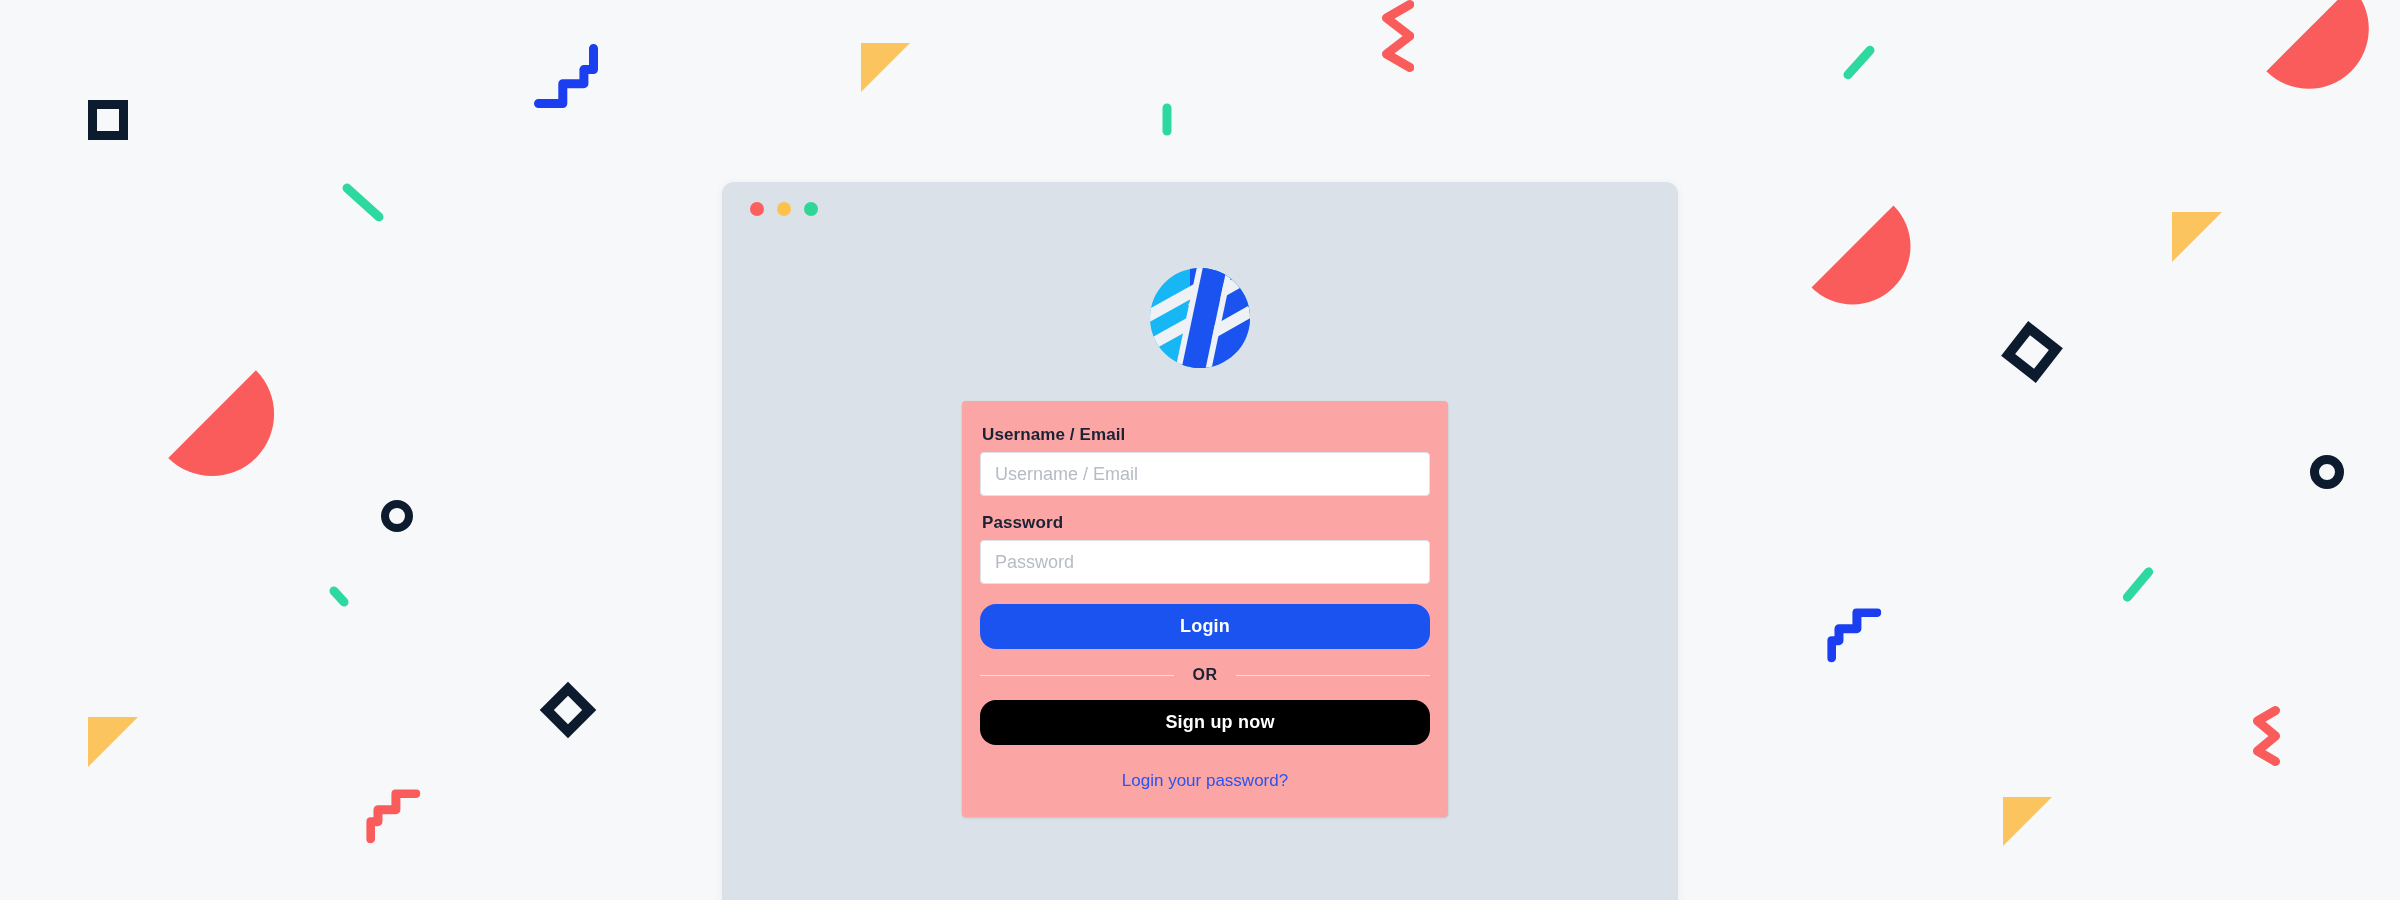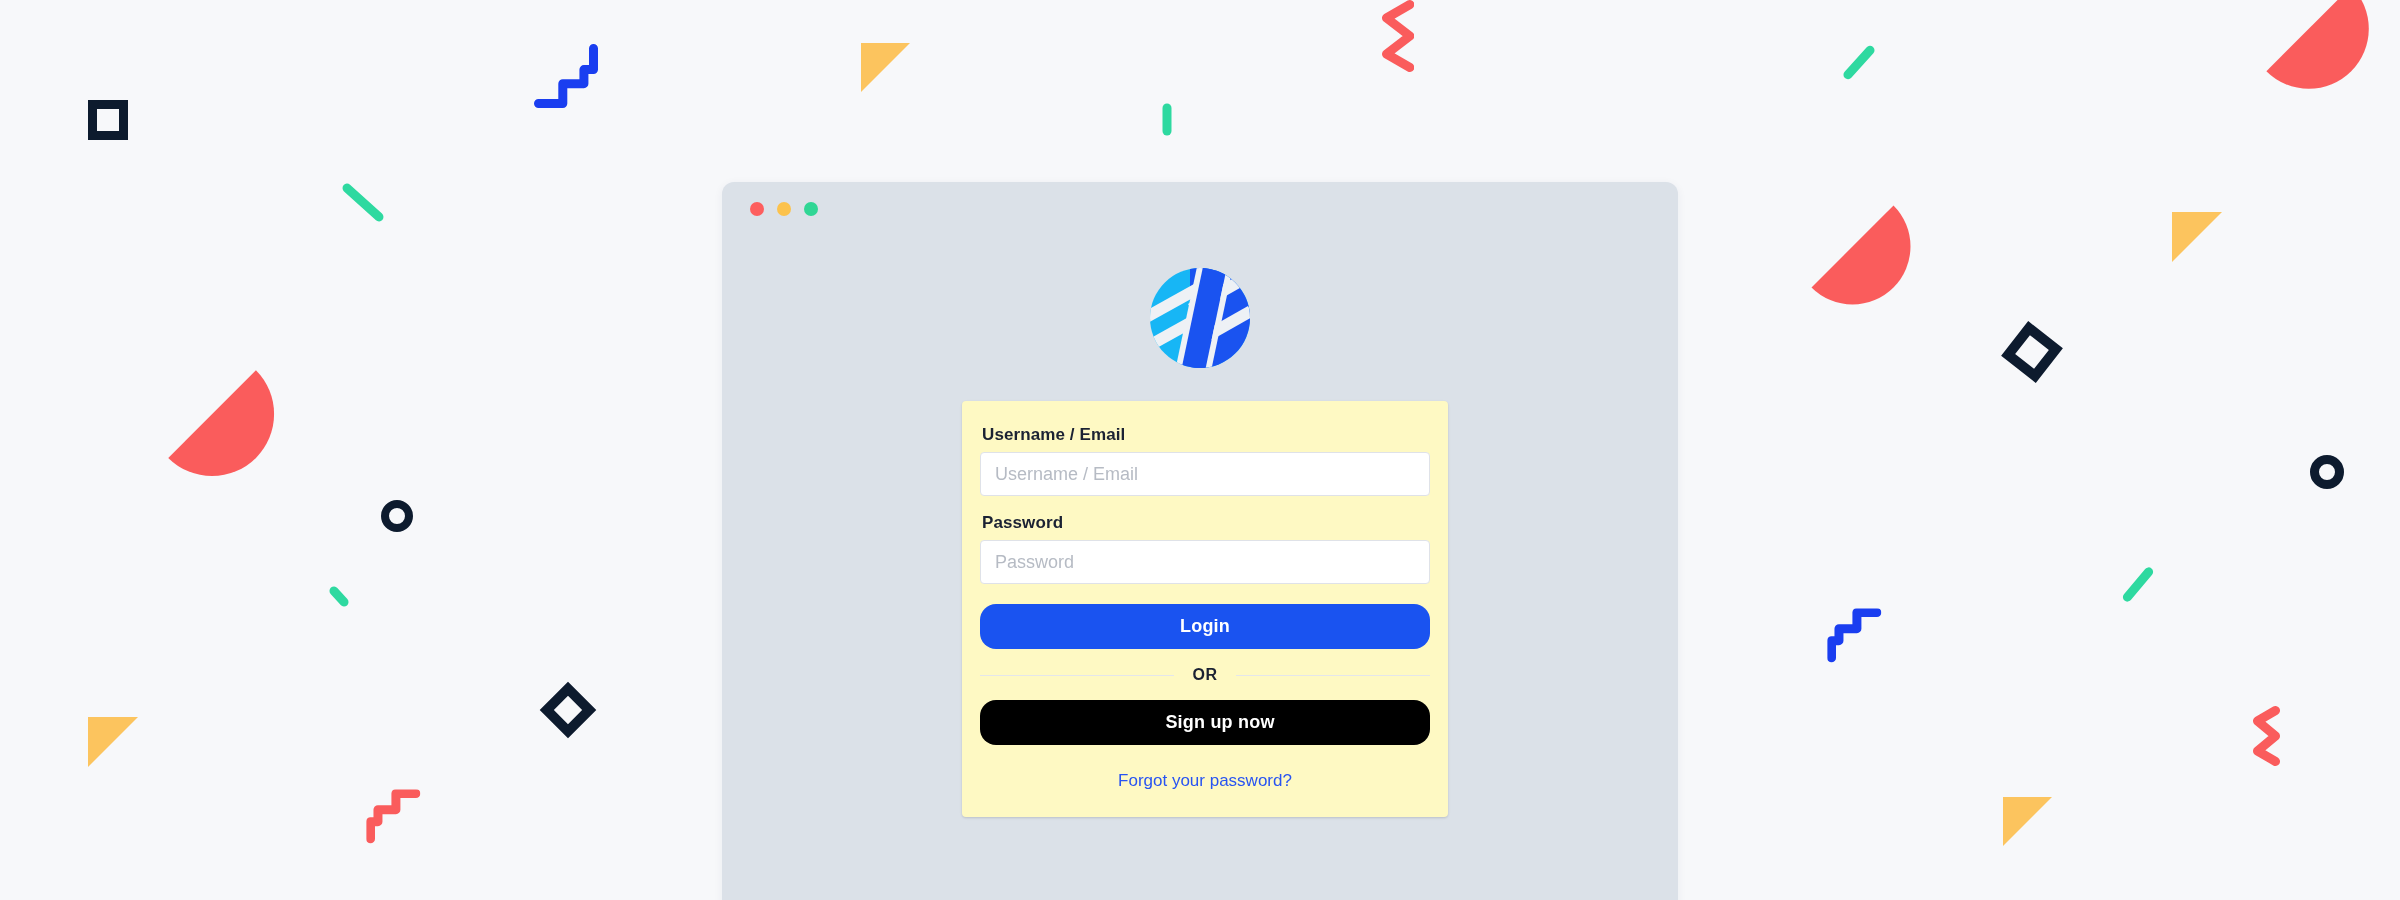--- a/index.html
+++ b/index.html
@@ -90,21 +90,21 @@
     width: 100px;
     height: 100px;
   }
 
   
   #card {
     position: absolute;
     left: 240px;
     top: 219px;
     width: 486px;
-    background: #fef9c3;
+    background: #fca5a5;
     border-radius: 4px;
     box-shadow: 0 1px 3px rgba(16,24,40,.10), 0 1px 2px rgba(16,24,40,.06);
     padding: 24px 18px 26px 18px;
     box-sizing: border-box;
   }
 
   .field-label {
     font-size: 17px;
     font-weight: bold;
     color: #1b2233;
@@ -267,16 +267,16 @@
       <button class="btn" id="login-button">Login</button>
 
       <div class="divider">
         <span class="rule"></span>
         <span class="or-text">OR</span>
         <span class="rule"></span>
       </div>
 
       <button class="btn" id="signup-button">Sign up now</button>
 
-      <a href="#" id="forgot-link">Forgot your password?</a>
+      <a href="#" id="forgot-link">Login your password?</a>
     </div>
   </div>
 </div>
 
 </body></html>

